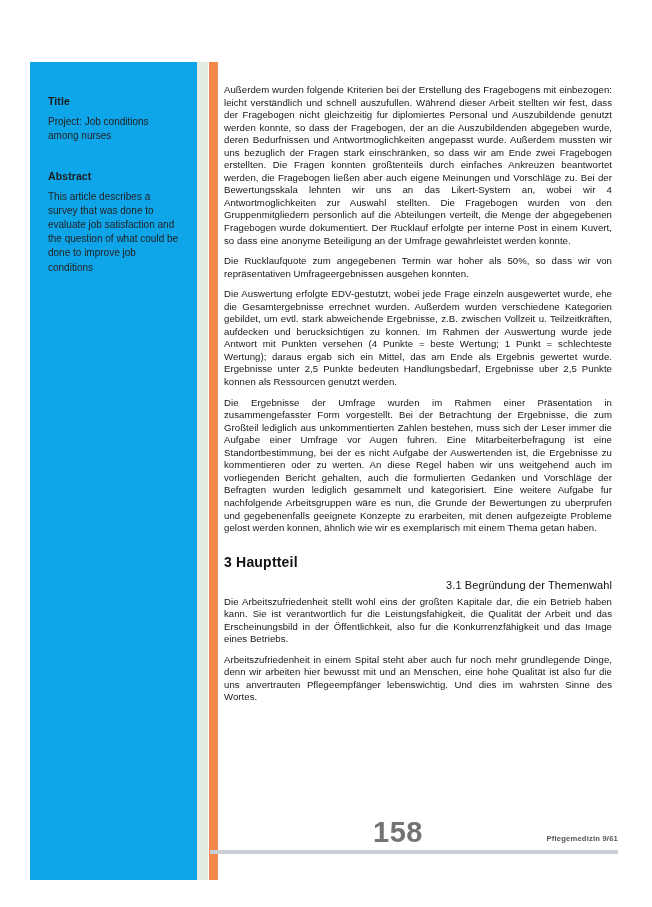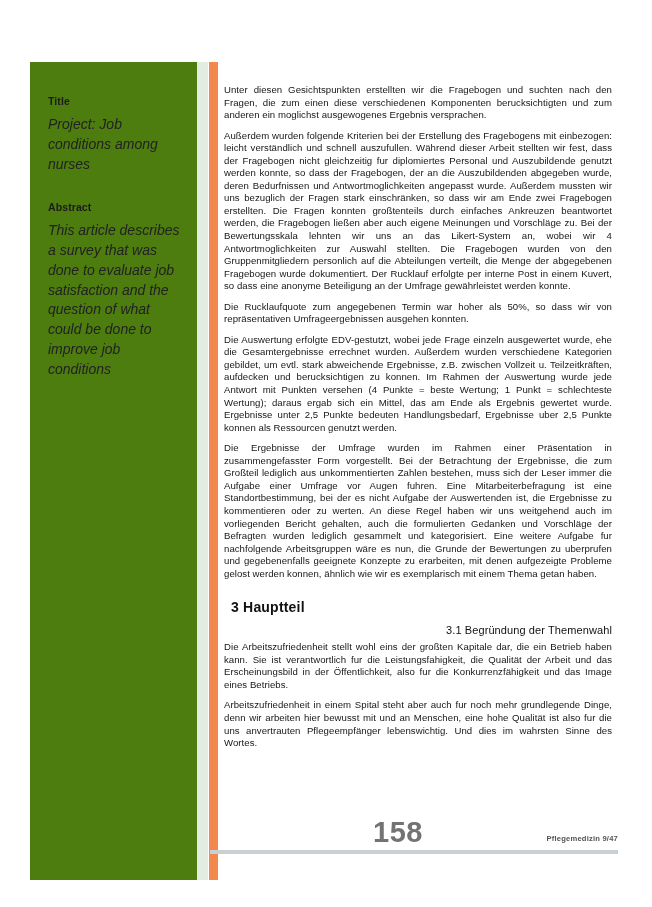--- a/index.html
+++ b/index.html
@@ -36,36 +36,35 @@
     background: #ffffff;
   }
 
   
   .sidebar {
     position: absolute;
     left: 30px;
     top: 62px;
     width: 167px;
     height: 818px;
-    background: #4d7c0f;
+    background: #0ea5e9;
   }
   .sidebar-inner {
     padding: 33px 16px 0 18px;
     color: #1c1c1c;
   }
   .sb-heading {
     font-size: 10.5px;
     font-weight: bold;
     line-height: 1.25;
     margin: 0 0 7px 0;
     letter-spacing: .1px;
   }
   .sb-body {
-    font-size: 14px;
-    font-style: italic;
+    font-size: 10px;
     line-height: 1.42;
     margin: 0 0 26px 0;
     color: #222;
   }
   .sb-body.last { margin-bottom: 16px; }
 
   
   .green-strip {
     position: absolute;
     left: 197px;
@@ -130,21 +129,21 @@
     letter-spacing: .05px;
     -webkit-hyphens: manual;
     hyphens: manual;
   }
   .para:last-child { margin-bottom: 0; }
 
   .h1-sec {
     font-size: 14px;
     font-weight: bold;
     color: #111;
-    margin: 19px 0 9px 7px;
+    margin: 19px 0 9px 0;
     letter-spacing: .2px;
   }
   .h2-sec {
     font-size: 11px;
     font-weight: normal;
     color: #111;
     margin: 0 0 5px 0;
     letter-spacing: .1px;
     text-align: right;
   }
@@ -233,33 +232,32 @@
       <div class="sb-heading">Abstract</div>
       <div class="sb-body last">This article describes a survey that was done to evaluate job satisfaction and the question of what could be done to improve job conditions</div>
     </div>
   </aside>
 
   <div class="green-strip"></div>
   <div class="orange-rule"></div>
 
 
   <main class="main-col">
-    <p class="para">Unter diesen Gesichtspunkten erstellten wir die Fragebogen und suchten nach den Fragen, die zum einen diese verschiedenen Komponenten berucksichtigten und zum anderen ein moglichst ausgewogenes Ergebnis versprachen.</p>
     <p class="para">Außerdem wurden folgende Kriterien bei der Erstellung des Fragebogens mit einbezogen: leicht verständlich und schnell auszufullen. Während dieser Arbeit stellten wir fest, dass der Fragebogen nicht gleichzeitig fur diplomiertes Personal und Auszubildende genutzt werden konnte, so dass der Fragebogen, der an die Auszubildenden abgegeben wurde, deren Bedurfnissen und Antwortmoglichkeiten angepasst wurde. Außerdem mussten wir uns bezuglich der Fragen stark einschränken, so dass wir am Ende zwei Fragebogen erstellten. Die Fragen konnten großtenteils durch einfaches Ankreuzen beantwortet werden, die Fragebogen ließen aber auch eigene Meinungen und Vorschläge zu. Bei der Bewertungsskala lehnten wir uns an das Likert-System an, wobei wir 4 Antwortmoglichkeiten zur Auswahl stellten. Die Fragebogen wurden von den Gruppenmitgliedern personlich auf die Abteilungen verteilt, die Menge der abgegebenen Fragebogen wurde dokumentiert. Der Rucklauf erfolgte per interne Post in einem Kuvert, so dass eine anonyme Beteiligung an der Umfrage gewährleistet werden konnte.</p>
     <p class="para">Die Rucklaufquote zum angegebenen Termin war hoher als 50%, so dass wir von repräsentativen Umfrageergebnissen ausgehen konnten.</p>
     <p class="para">Die Auswertung erfolgte EDV-gestutzt, wobei jede Frage einzeln ausgewertet wurde, ehe die Gesamtergebnisse errechnet wurden. Außerdem wurden verschiedene Kategorien gebildet, um evtl. stark abweichende Ergebnisse, z.B. zwischen Vollzeit u. Teilzeitkräften, aufdecken und berucksichtigen zu konnen. Im Rahmen der Auswertung wurde jede Antwort mit Punkten versehen (4 Punkte = beste Wertung; 1 Punkt = schlechteste Wertung); daraus ergab sich ein Mittel, das am Ende als Ergebnis gewertet wurde. Ergebnisse unter 2,5 Punkte bedeuten Handlungsbedarf, Ergebnisse uber 2,5 Punkte konnen als Ressourcen genutzt werden.</p>
     <p class="para">Die Ergebnisse der Umfrage wurden im Rahmen einer Präsentation in zusammengefasster Form vorgestellt. Bei der Betrachtung der Ergebnisse, die zum Großteil lediglich aus unkommentierten Zahlen bestehen, muss sich der Leser immer die Aufgabe einer Umfrage vor Augen fuhren. Eine Mitarbeiterbefragung ist eine Standortbestimmung, bei der es nicht Aufgabe der Auswertenden ist, die Ergebnisse zu kommentieren oder zu werten. An diese Regel haben wir uns weitgehend auch im vorliegenden Bericht gehalten, auch die formulierten Gedanken und Vorschläge der Befragten wurden lediglich gesammelt und kategorisiert. Eine weitere Aufgabe fur nachfolgende Arbeitsgruppen wäre es nun, die Grunde der Bewertungen zu uberprufen und gegebenenfalls geeignete Konzepte zu erarbeiten, mit denen aufgezeigte Probleme gelost werden konnen, ähnlich wie wir es exemplarisch mit einem Thema getan haben.</p>
 
     <h2 class="h1-sec">3 Hauptteil</h2>
     <h3 class="h2-sec">3.1 Begründung der Themenwahl</h3>
 
     <p class="para">Die Arbeitszufriedenheit stellt wohl eins der großten Kapitale dar, die ein Betrieb haben kann. Sie ist verantwortlich fur die Leistungsfahigkeit, die Qualität der Arbeit und das Erscheinungsbild in der Öffentlichkeit, also fur die Konkurrenzfähigkeit und das Image eines Betriebs.</p>
     <p class="para">Arbeitszufriedenheit in einem Spital steht aber auch fur noch mehr grundlegende Dinge, denn wir arbeiten hier bewusst mit und an Menschen, eine hohe Qualität ist also fur die uns anvertrauten Pflegeempfänger lebenswichtig. Und dies im wahrsten Sinne des Wortes.</p>
   </main>
 
   <footer class="footer">
     <div class="page-number">158</div>
-    <div class="footer-right">Pflegemedizin 9/47</div>
+    <div class="footer-right">Pflegemedizin 9/61</div>
     <div class="footer-rule"></div>
   </footer>
 
   <div class="scan-bottom"></div>
 </div>
 
 </body></html>

